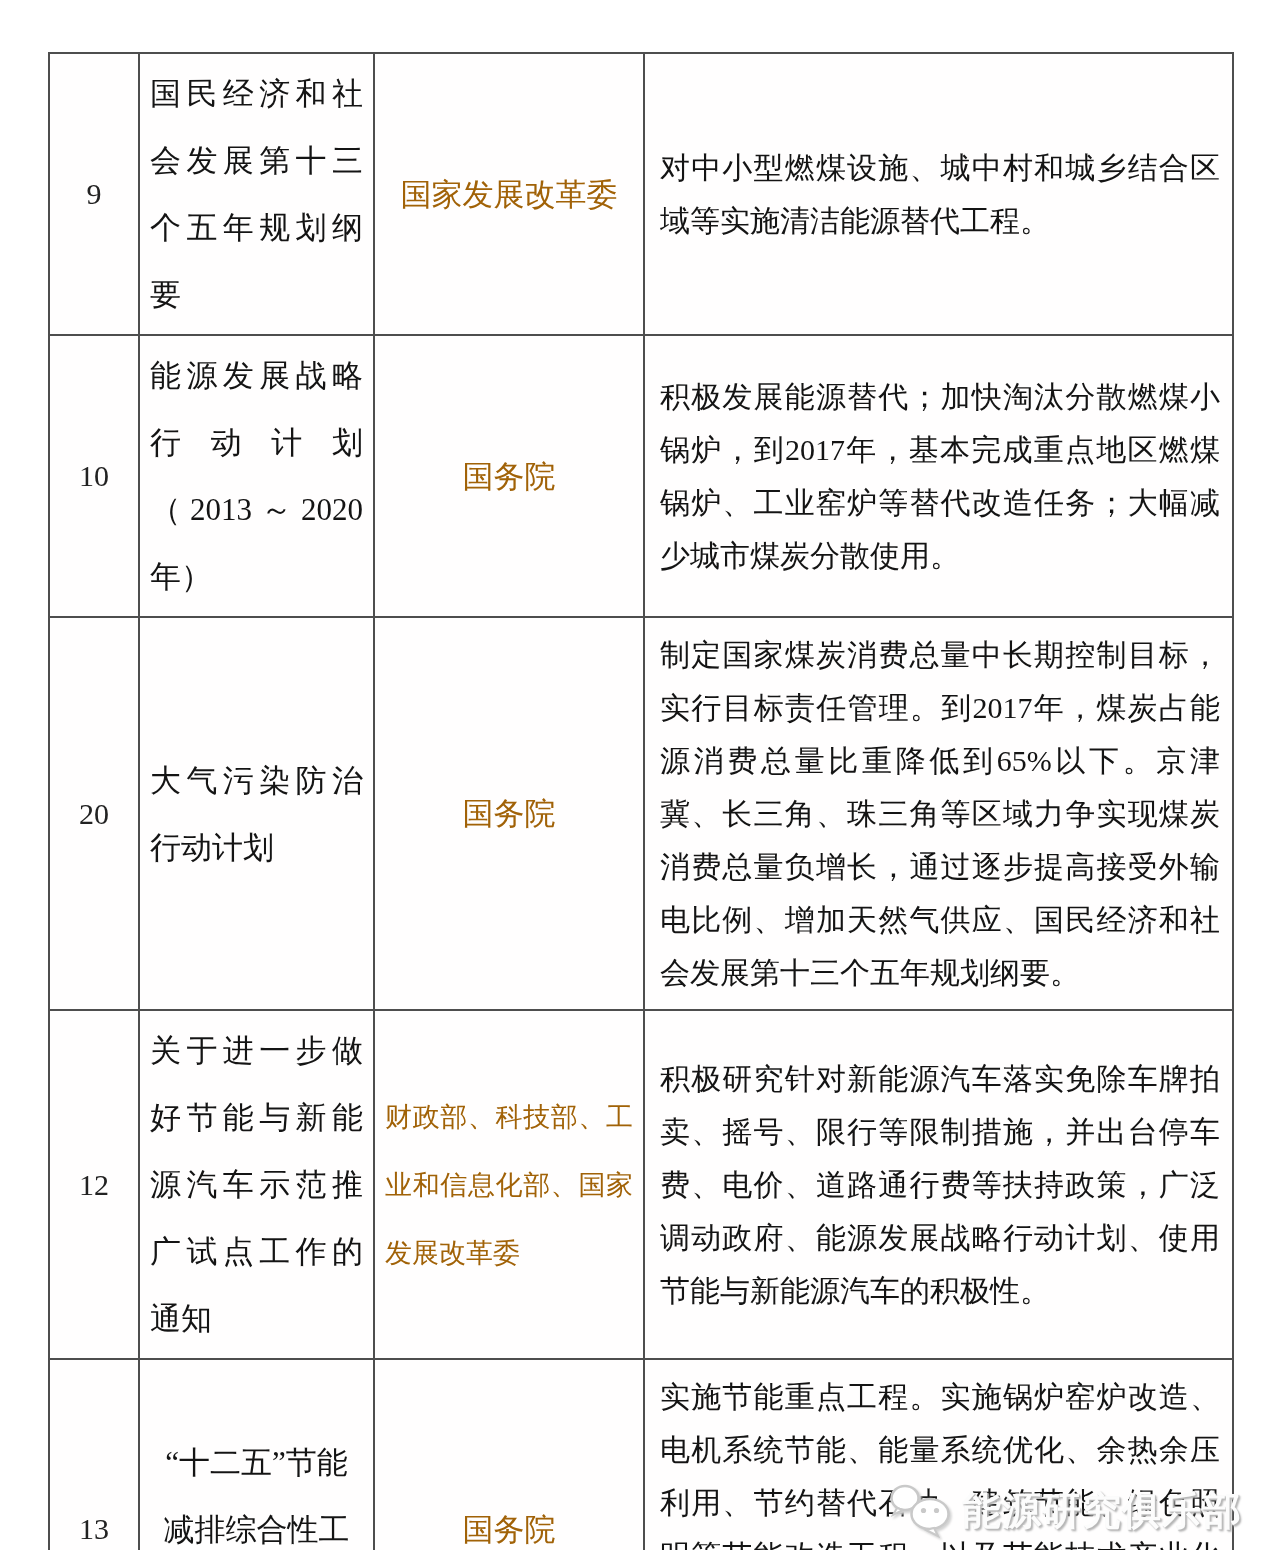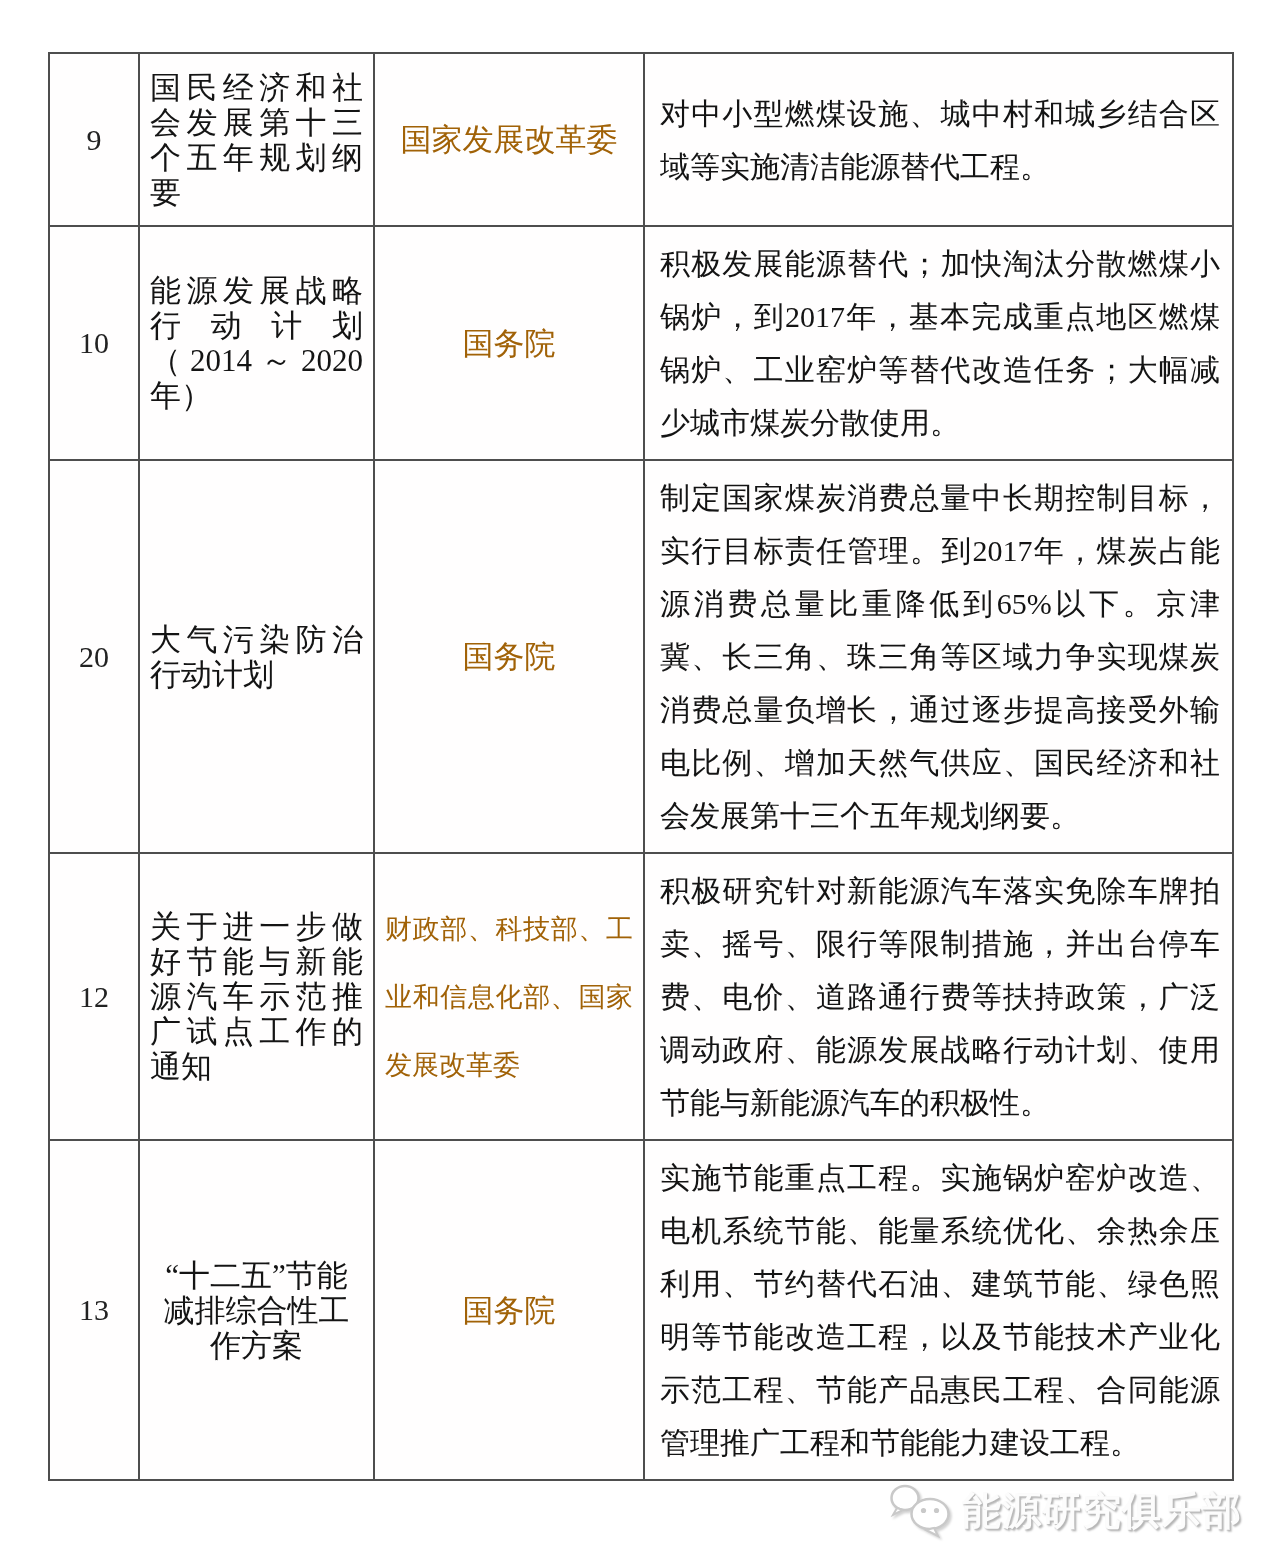--- a/index.html
+++ b/index.html
@@ -39,21 +39,21 @@
   tr.row-12 { height: 259px; }
   tr.row-13 { height: 294px; }
 
   td.num-cell {
     text-align: center;
     font-size: 30px;
     color: #222;
   }
   td.name-cell {
     font-size: 31px;
-    line-height: 35px;
+    line-height: 67px;
     padding: 6px 10px;
     text-align: justify;
     color: #141414;
   }
   td.name-cell.center { text-align: center; }
   td.agency-cell {
     font-size: 31px;
     line-height: 55px;
     padding: 6px 10px;
     text-align: center;
@@ -107,21 +107,21 @@
   </colgroup>
   <tbody>
     <tr class="row-9">
       <td class="num-cell">9</td>
       <td class="name-cell">国民经济和社会发展第十三个五年规划纲要</td>
       <td class="agency-cell">国家发展改革委</td>
       <td class="desc-cell">对中小型燃煤设施、城中村和城乡结合区域等实施清洁能源替代工程。</td>
     </tr>
     <tr class="row-10">
       <td class="num-cell">10</td>
-      <td class="name-cell">能源发展战略行动计划（2014～2020年）</td>
+      <td class="name-cell">能源发展战略行动计划（2013～2020年）</td>
       <td class="agency-cell">国务院</td>
       <td class="desc-cell">积极发展能源替代；加快淘汰分散燃煤小锅炉，到2017年，基本完成重点地区燃煤锅炉、工业窑炉等替代改造任务；大幅减少城市煤炭分散使用。</td>
     </tr>
     <tr class="row-11">
       <td class="num-cell">20</td>
       <td class="name-cell">大气污染防治行动计划</td>
       <td class="agency-cell">国务院</td>
       <td class="desc-cell">制定国家煤炭消费总量中长期控制目标，实行目标责任管理。到2017年，煤炭占能源消费总量比重降低到65%以下。京津冀、长三角、珠三角等区域力争实现煤炭消费总量负增长，通过逐步提高接受外输电比例、增加天然气供应、国民经济和社会发展第十三个五年规划纲要。</td>
     </tr>
     <tr class="row-12">

